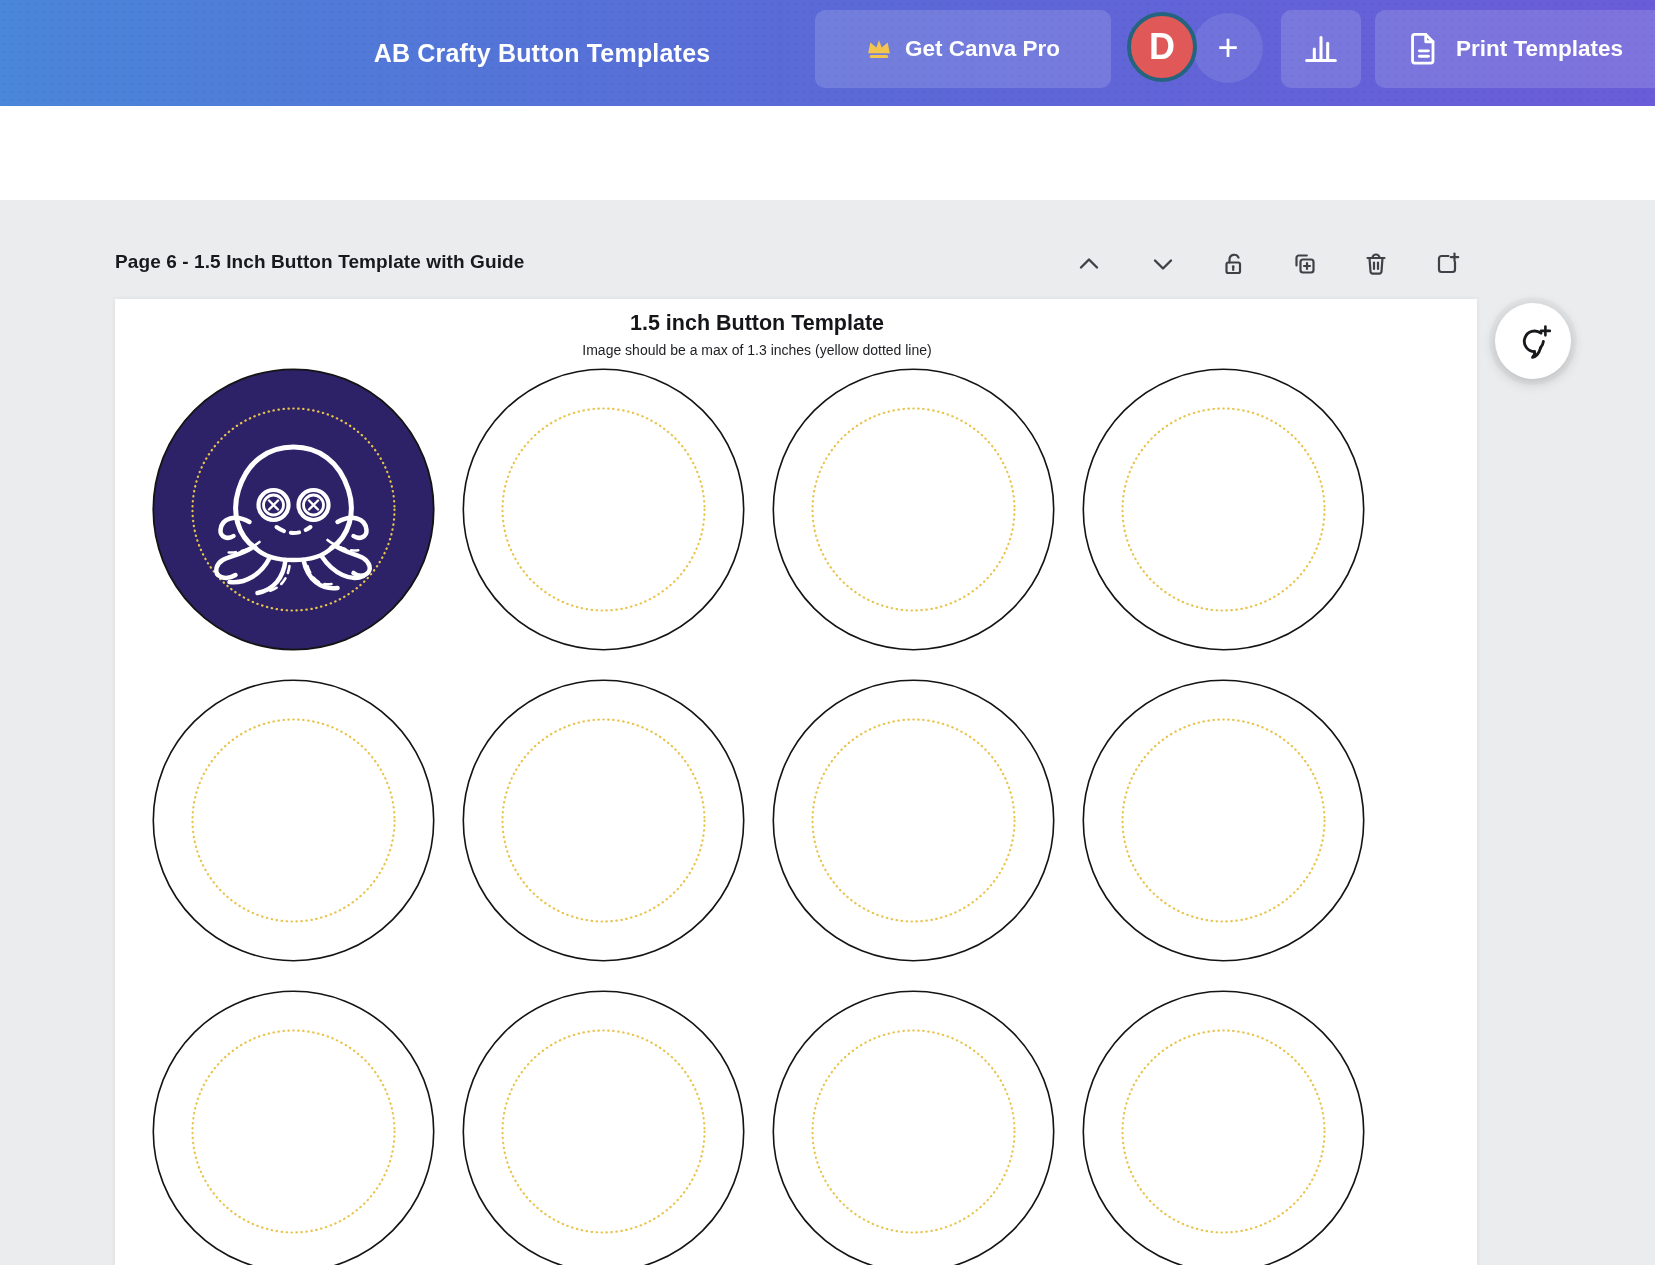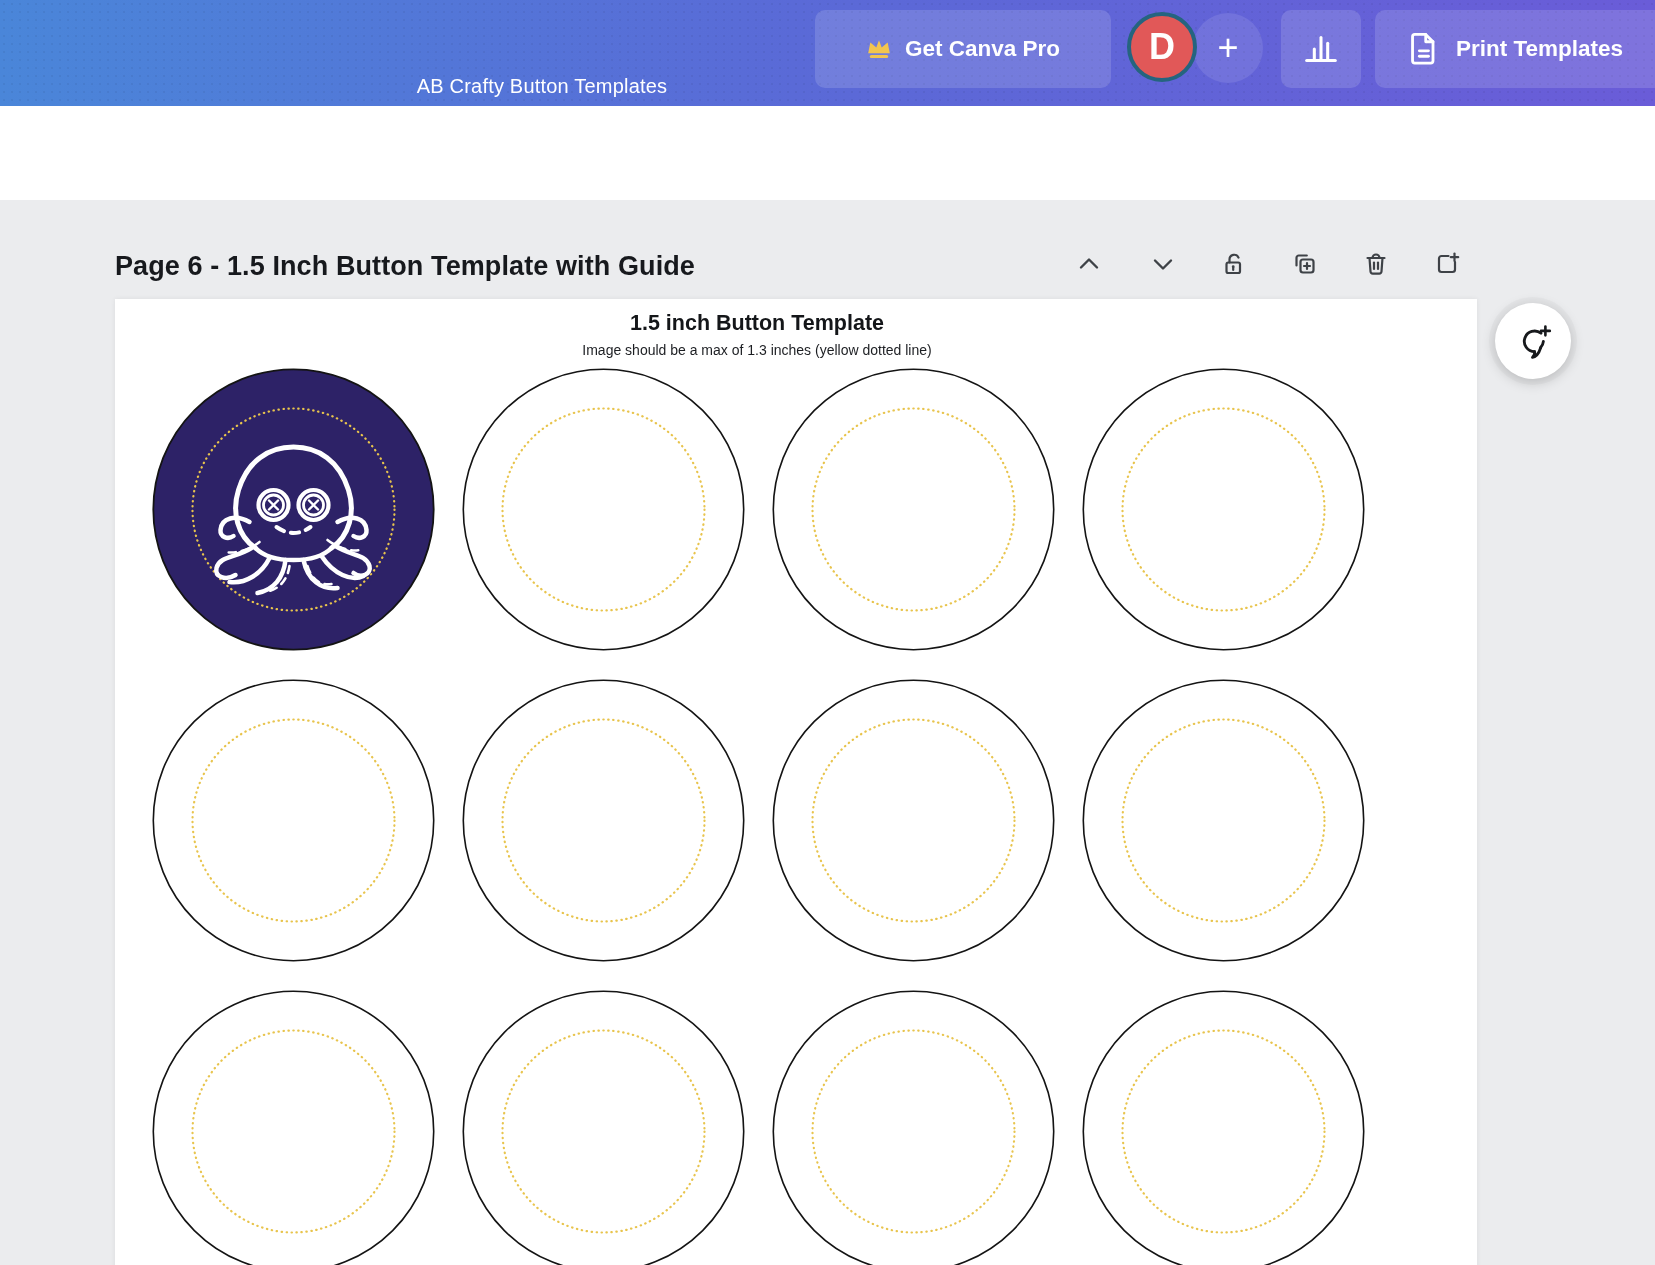--- a/index.html
+++ b/index.html
@@ -7,39 +7,39 @@
               font-family:"Liberation Sans", sans-serif; }
   #screen { position:relative; width:1655px; height:1265px; overflow:hidden; background:#ebecee; }
 
   
   .top-bar { position:absolute; left:0; top:0; width:1655px; height:106px;
              background:linear-gradient(90deg,#4a86d9 0%, #5a6ad7 48%, #6a5cd8 100%); }
   .top-bar::after { content:""; position:absolute; inset:0;
              background-image:radial-gradient(rgba(0,0,0,0.05) 1px, transparent 1.4px);
              background-size:8px 8px; pointer-events:none; }
   .design-title { position:absolute; left:542px; top:50%; transform:translate(-50%,-50%);
-             color:#fff; font-size:20px; font-weight:400; letter-spacing:.2px; white-space:nowrap; z-index:2;margin-top:33px; }
+             color:#fff; font-size:25px; font-weight:700; letter-spacing:.2px; white-space:nowrap; z-index:2; }
   .pill-btn { position:absolute; top:10px; height:78px; border-radius:10px;
              background:rgba(255,255,255,0.14); display:flex; align-items:center; justify-content:center;
              gap:13px; color:#fff; font-size:22.5px; font-weight:700; z-index:2; cursor:pointer; white-space:nowrap; }
   .get-pro-btn { left:815px; width:296px; }
   .avatar { position:absolute; left:1127px; top:12px; width:70px; height:70px; border-radius:50%;
              background:#e15858; border:4px solid #25647f; display:flex; align-items:center; justify-content:center;
              color:#fff; font-size:36px; font-weight:700; z-index:3; cursor:pointer; }
   .add-account { position:absolute; left:1193px; top:13px; width:70px; height:70px; border-radius:50%;
              background:rgba(255,255,255,0.10); display:flex; align-items:center; justify-content:center;
              color:#fff; font-size:36px; font-weight:300; z-index:2; cursor:pointer; }
   .insights-btn { left:1281px; width:80px; }
   .print-btn { left:1375px; width:430px; padding-left:28px; justify-content:flex-start; }
 
   
   .subheader { position:absolute; left:0; top:106px; width:1655px; height:94px; background:#ffffff; }
 
   
-  .page-title { position:absolute; left:115px; top:251px; font-size:27px; font-weight:700;
+  .page-title { position:absolute; left:115px; top:251px; font-size:19px; font-weight:700;
              color:#17191d; letter-spacing:.1px; cursor:text; }
   .pg-action { position:absolute; top:246px; width:36px; height:36px; display:flex;
              align-items:center; justify-content:center; cursor:pointer; border-radius:6px; }
   .pg-action svg { width:28px; height:28px; }
 
   
   .canvas { position:absolute; left:115px; top:299px; width:1362px; height:1162px; background:#ffffff;
              box-shadow:0 0 5px rgba(0,0,0,0.07); }
   .canvas-heading { position:absolute; left:642px; top:12px; transform:translateX(-50%);
              font-size:21.5px; font-weight:700; color:#141619; white-space:nowrap; }

